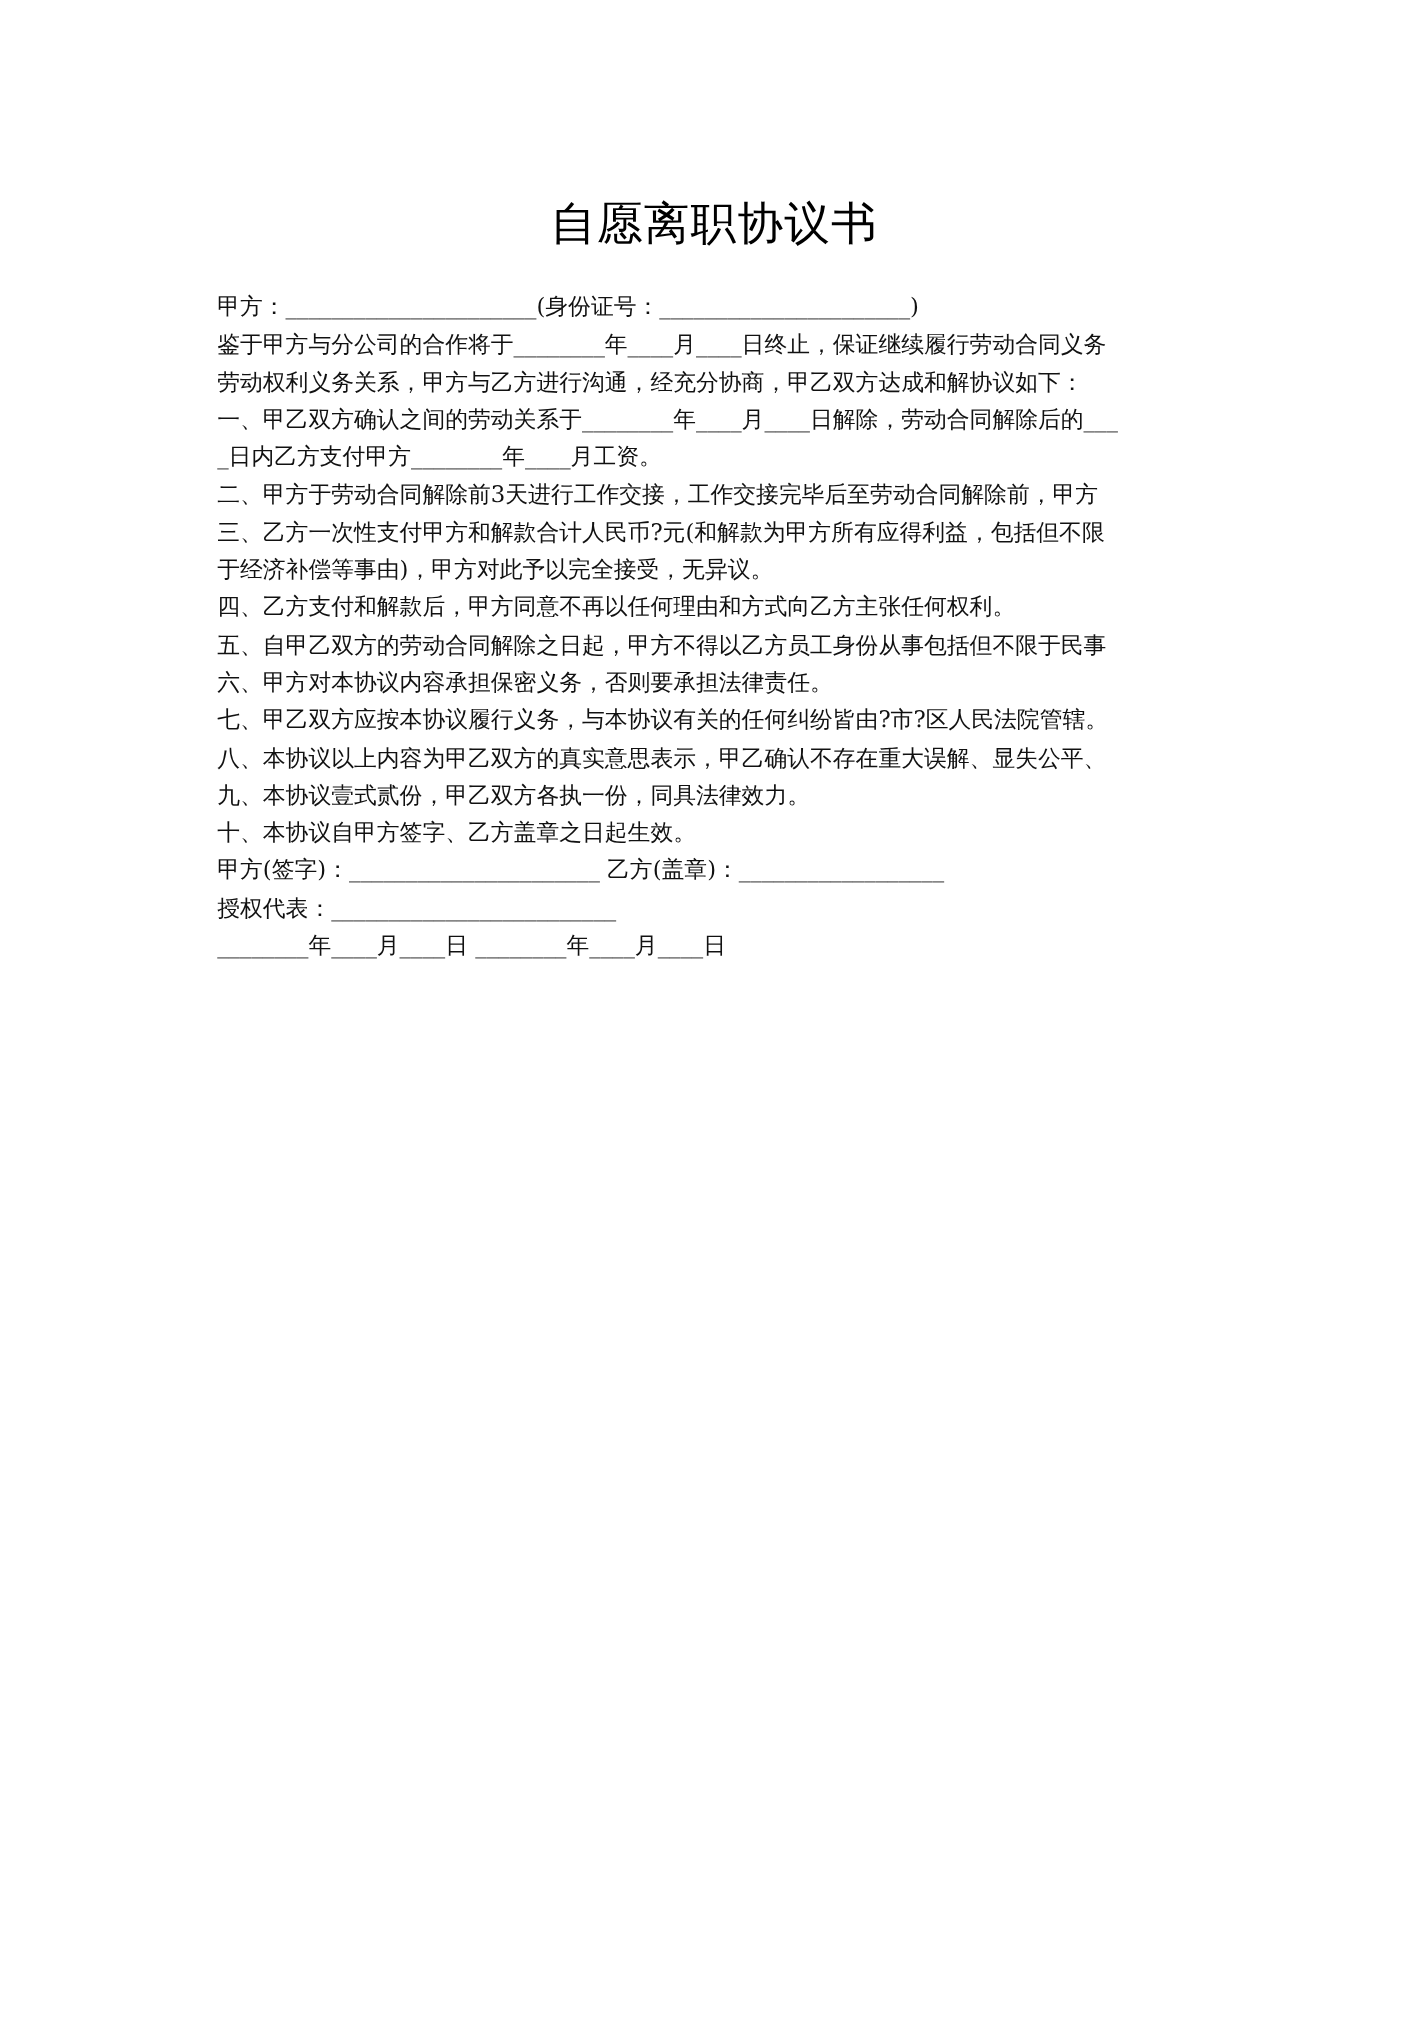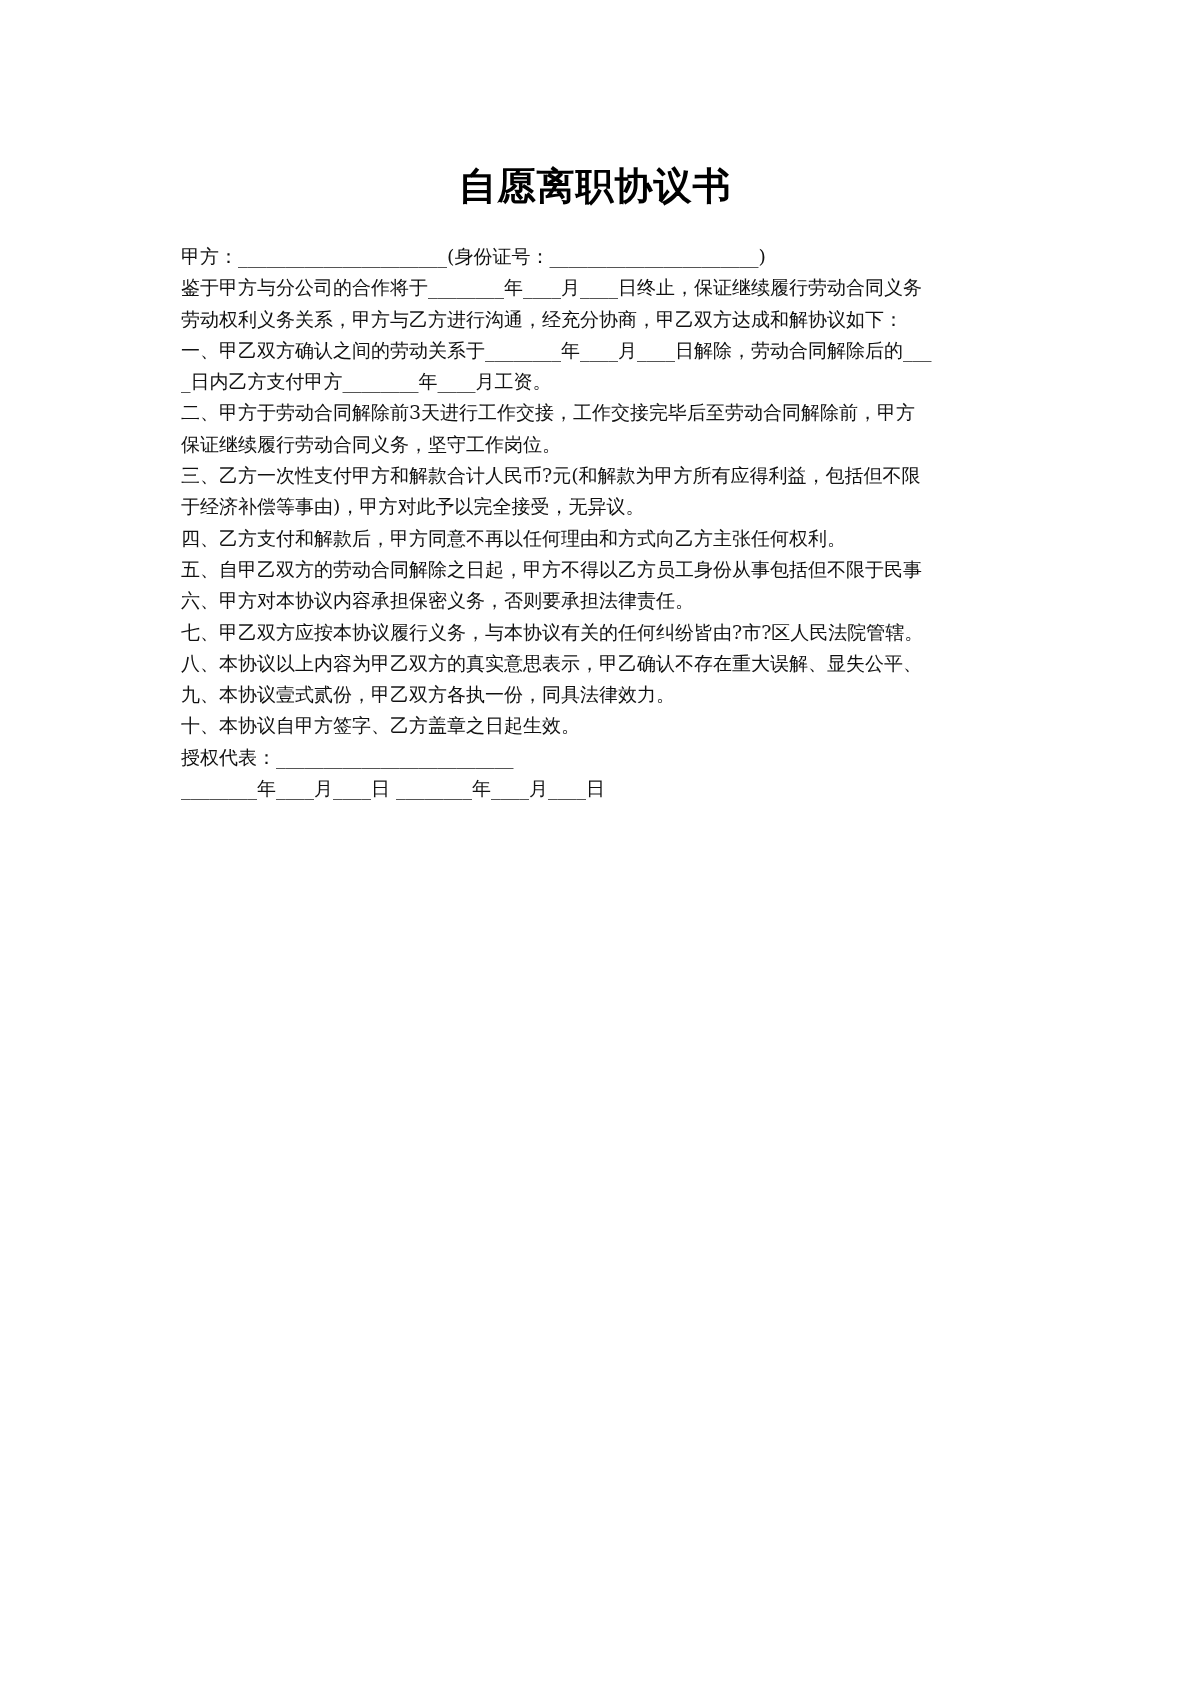--- a/index.html
+++ b/index.html
@@ -5,21 +5,21 @@
   html, body { margin: 0; padding: 0; background: #ffffff; }
   body { width: 1190px; height: 1683px; position: relative; overflow: hidden; }
   .page {
     position: absolute; left: 0; top: 0; width: 1190px; height: 1683px; background: #fff;
   }
   .title {
     position: absolute; left: 0; top: 160; width: 1190px;
     top: 163px;
     text-align: center;
     font-family: "DejaVu Sans", sans-serif;
-    font-weight: bold;
+    font-weight: normal;
     font-size: 38px;
     line-height: 46px;
     color: #000;
     letter-spacing: 1px;
   }
   .body {
     position: absolute; left: 181px; top: 221px; width: 830px;
     font-family: "DejaVu Serif", serif;
     font-size: 19px;
     line-height: 31.3px;
@@ -33,26 +33,26 @@
 
 <div class="page">
   <div class="title">自愿离职协议书</div>
   <div class="body">
     <div class="line">甲方：______________________(身份证号：______________________)</div>
     <div class="line">鉴于甲方与分公司的合作将于________年____月____日终止，保证继续履行劳动合同义务</div>
     <div class="line">劳动权利义务关系，甲方与乙方进行沟通，经充分协商，甲乙双方达成和解协议如下：</div>
     <div class="line">一、甲乙双方确认之间的劳动关系于________年____月____日解除，劳动合同解除后的___</div>
     <div class="line">_日内乙方支付甲方________年____月工资。</div>
     <div class="line">二、甲方于劳动合同解除前3天进行工作交接，工作交接完毕后至劳动合同解除前，甲方</div>
-    <div class="line">保证继续履行劳动合同义务，坚守工作岗位。</div>
     <div class="line">三、乙方一次性支付甲方和解款合计人民币?元(和解款为甲方所有应得利益，包括但不限</div>
     <div class="line">于经济补偿等事由)，甲方对此予以完全接受，无异议。</div>
     <div class="line">四、乙方支付和解款后，甲方同意不再以任何理由和方式向乙方主张任何权利。</div>
     <div class="line">五、自甲乙双方的劳动合同解除之日起，甲方不得以乙方员工身份从事包括但不限于民事</div>
     <div class="line">六、甲方对本协议内容承担保密义务，否则要承担法律责任。</div>
     <div class="line">七、甲乙双方应按本协议履行义务，与本协议有关的任何纠纷皆由?市?区人民法院管辖。</div>
     <div class="line">八、本协议以上内容为甲乙双方的真实意思表示，甲乙确认不存在重大误解、显失公平、</div>
     <div class="line">九、本协议壹式贰份，甲乙双方各执一份，同具法律效力。</div>
     <div class="line">十、本协议自甲方签字、乙方盖章之日起生效。</div>
+    <div class="line">甲方(签字)：______________________ 乙方(盖章)：__________________</div>
     <div class="line">授权代表：_________________________</div>
     <div class="line">________年____月____日 ________年____月____日</div>
   </div>
 </div>
 
 </body></html>

